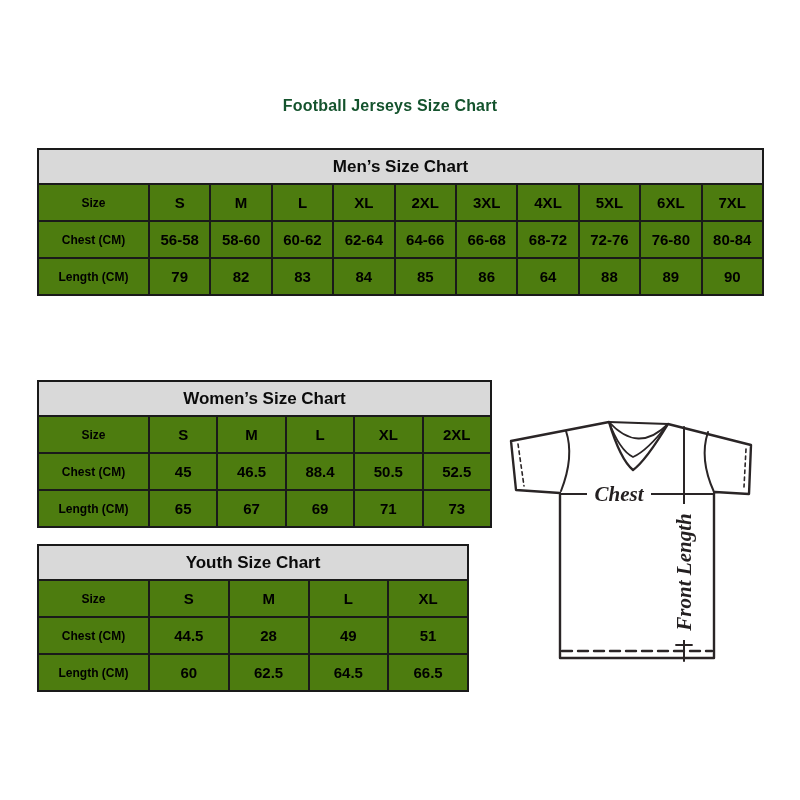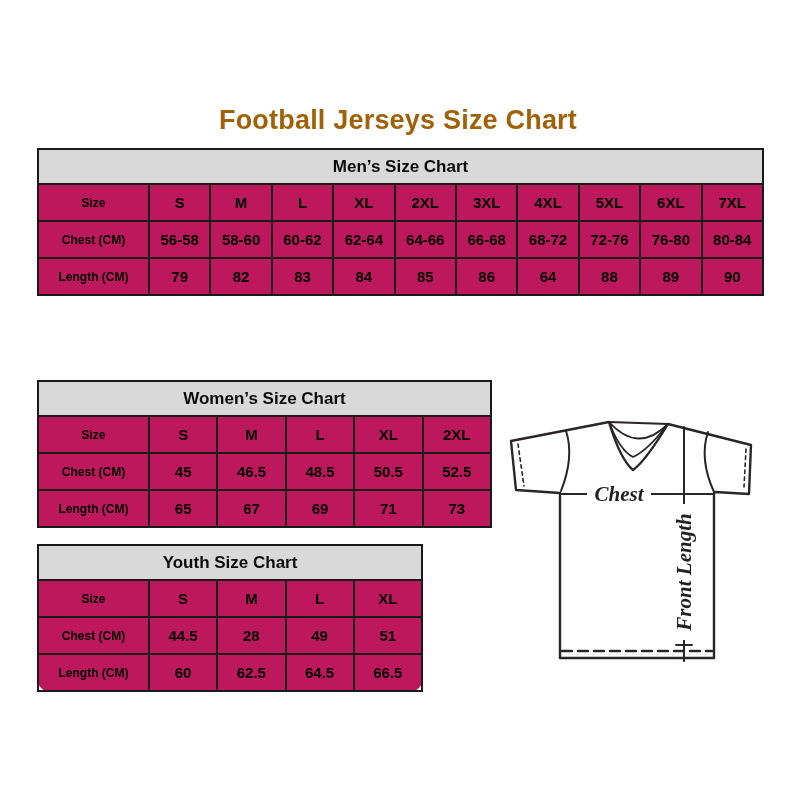--- a/index.html
+++ b/index.html
@@ -6,30 +6,30 @@
   html, body { margin: 0; padding: 0; background: #ffffff; }
   body {
     width: 800px; height: 800px;
     font-family: "Liberation Sans", sans-serif;
     color: #000;
   }
   .page { position: relative; width: 800px; height: 800px; background: #fff; overflow: hidden; }
 
   .page-title {
     position: absolute; top: 97px; left: 0; width: 780px;
-    margin: 8px; text-align: center;
-    font-size: 27px; font-weight: bold; color: #a16207;
+    margin: 0; text-align: center;
+    font-size: 16px; font-weight: bold; color: #14532d;
     letter-spacing: 0.2px;
   }
 
   table.size-table {
     position: absolute;
     border-collapse: collapse;
     table-layout: fixed;
-    background: #be185d;
+    background: #4d7c0f;
     padding-left: 26px;
   }
   table.size-table th, table.size-table td {
     border: 2px solid #1a1a1a;
     text-align: center;
     vertical-align: middle;
     font-weight: bold;
     padding: 0;
   }
   th.tbl-title {
@@ -37,21 +37,21 @@
     font-size: 17px;
     height: 35px;
     color: #0b0b0b;
   }
   th.row-label { font-size: 12px; height: 37px; }
   td.size-value { font-size: 15px; height: 37px; }
   col.label-col { width: 111px; }
 
   #mens-table   { left: 37px; top: 148px; width: 727px; }
   #womens-table { left: 37px; top: 380px; width: 455px; }
-  #youth-table  { left: 37px; top: 544px; width: 386px; border-radius: 14px; }
+  #youth-table  { left: 37px; top: 544px; width: 432px; }
 
   .jersey-wrap { position: absolute; left: 504px; top: 402px; width: 258px; height: 268px; }
 
   .measure-label {
     font-family: "Liberation Serif", serif;
     font-style: italic;
     font-weight: bold;
     font-size: 21px;
     fill: #231f20;
   }
@@ -141,21 +141,21 @@
           <td class="size-value">S</td>
           <td class="size-value">M</td>
           <td class="size-value">L</td>
           <td class="size-value">XL</td>
           <td class="size-value">2XL</td>
         </tr>
         <tr>
           <th class="row-label">Chest (CM)</th>
           <td class="size-value">45</td>
           <td class="size-value">46.5</td>
-          <td class="size-value">48.5</td>
+          <td class="size-value">88.4</td>
           <td class="size-value">50.5</td>
           <td class="size-value">52.5</td>
         </tr>
         <tr>
           <th class="row-label">Length (CM)</th>
           <td class="size-value">65</td>
           <td class="size-value">67</td>
           <td class="size-value">69</td>
           <td class="size-value">71</td>
           <td class="size-value">73</td>

